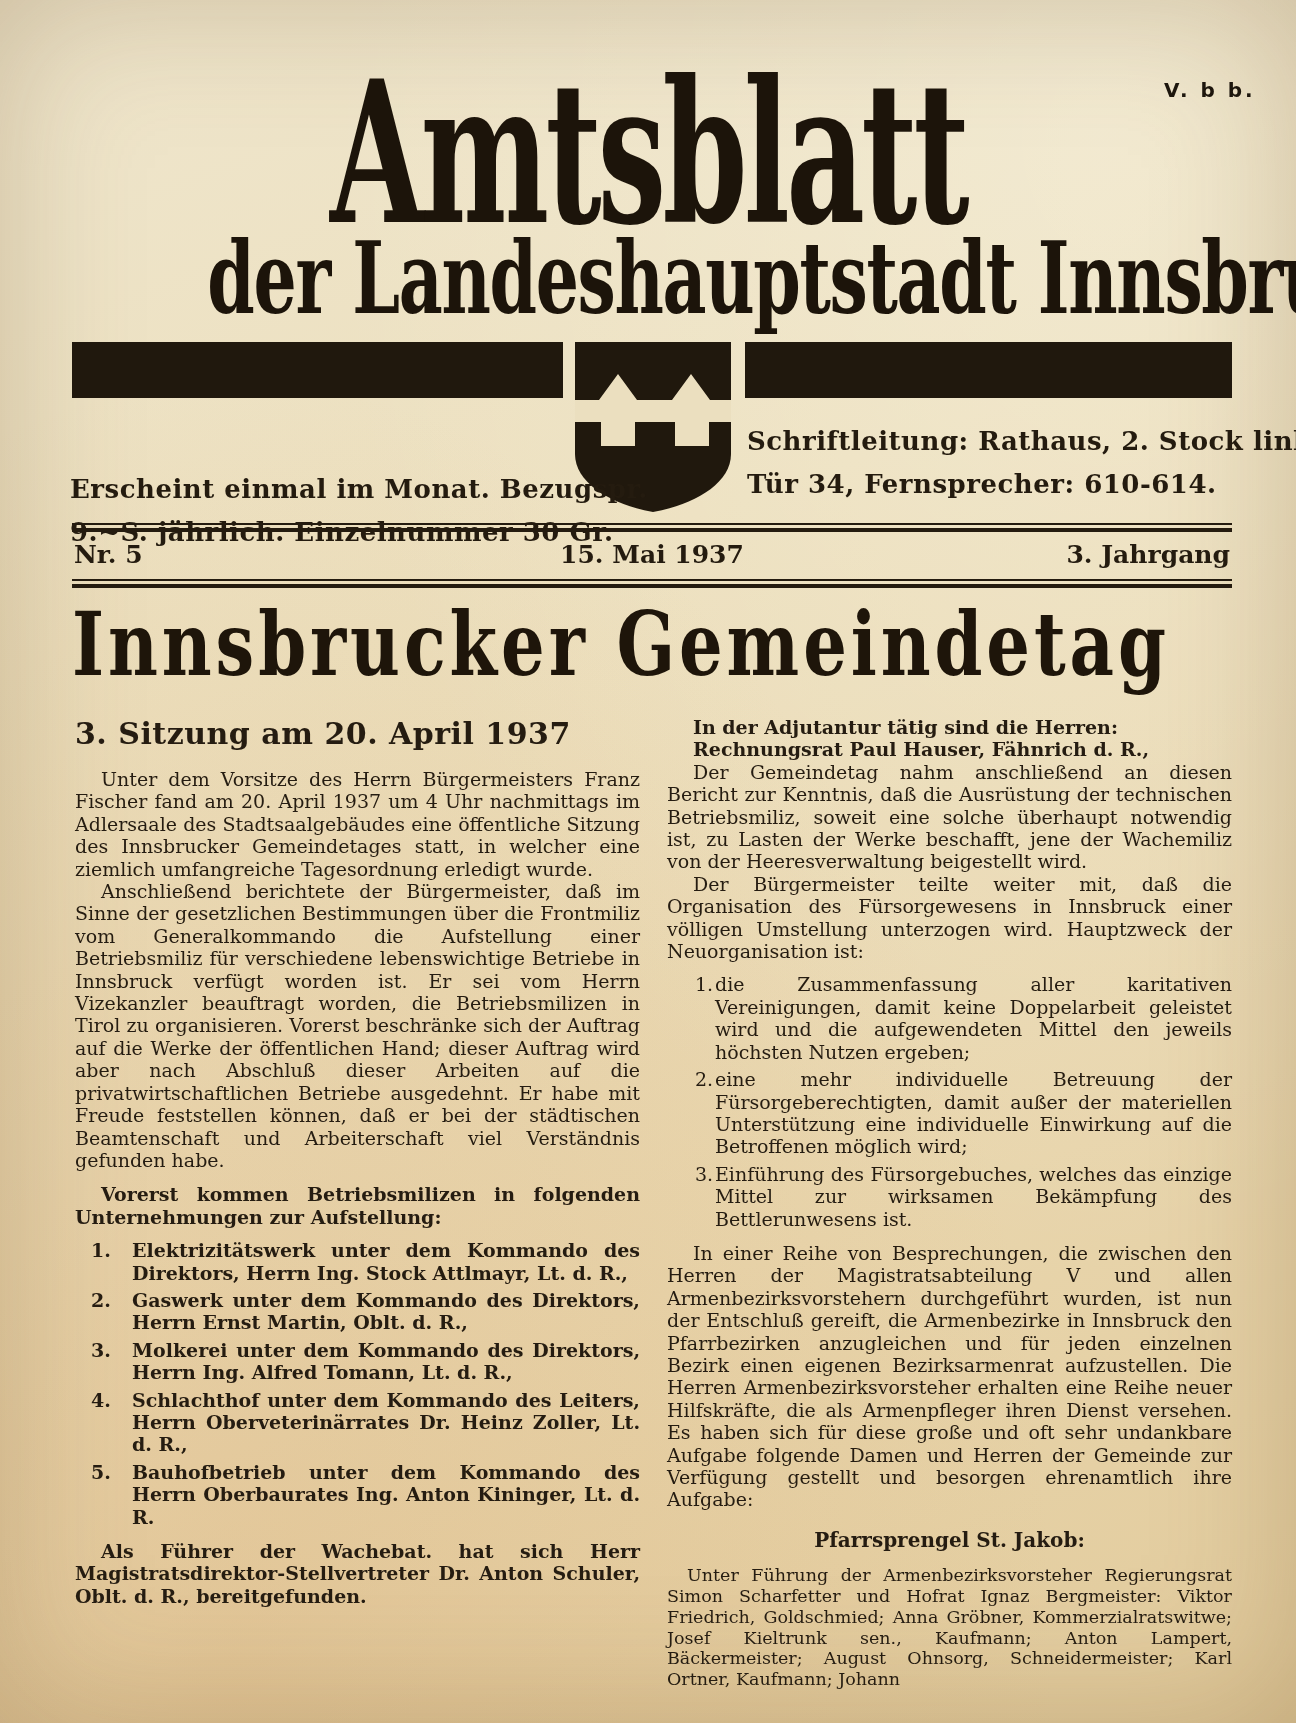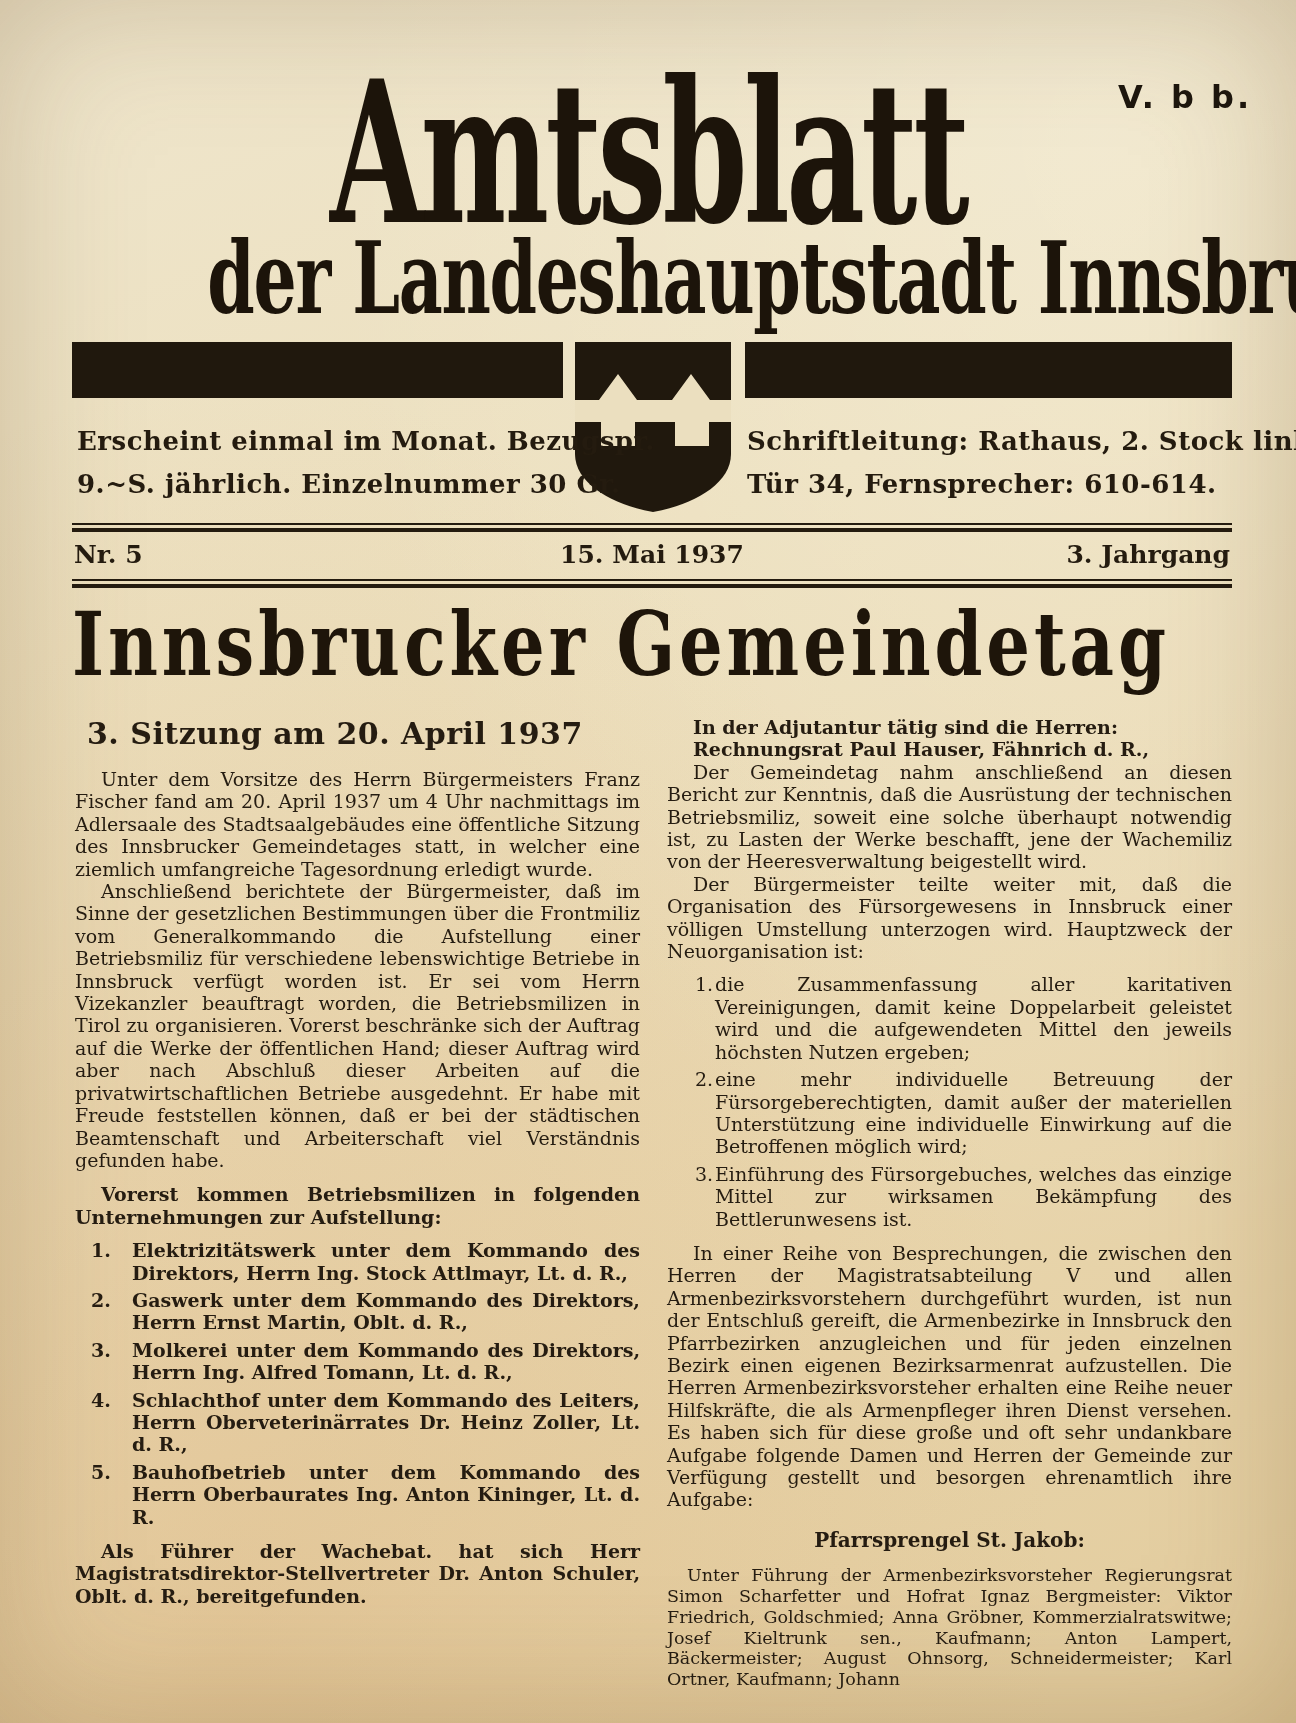--- a/index.html
+++ b/index.html
@@ -7,58 +7,58 @@
     position:relative;width:1296px;height:1723px;overflow:hidden;
     font-family:"DejaVu Serif","Liberation Serif",serif;
     color:#251c11;
     background:
       radial-gradient(ellipse at 18% 96%, rgba(208,148,86,0.20), transparent 55%),
       radial-gradient(ellipse at 85% 8%, rgba(255,255,246,0.28), transparent 50%),
       linear-gradient(160deg,#efe6cd 0%,#ecdfbd 35%,#e8d5ac 70%,#e2cb9c 100%);
     box-shadow:inset 0 0 140px rgba(110,80,35,.28);
   }
   .corner-mark{
-    position:absolute;left:1118px;top:78px;
+    position:absolute;left:1164px;top:78px;
     font-family:"DejaVu Sans","Liberation Sans",sans-serif;
-    font-weight:bold;font-size:32px;letter-spacing:3px;color:#1d160d;
+    font-weight:bold;font-size:20px;letter-spacing:3px;color:#1d160d;
   }
   .title1{
     position:absolute;top:55px;left:0;width:100%;text-align:center;
     font-weight:bold;font-size:196px;line-height:1;letter-spacing:-6px;
     transform:scaleX(.62);transform-origin:50% 0;white-space:nowrap;color:#1c140a;
   }
   .title2{
     position:absolute;top:228px;left:0;width:100%;text-align:center;
     font-weight:bold;font-size:100px;line-height:1;letter-spacing:-2px;
     transform:scaleX(.68);transform-origin:50% 0;white-space:nowrap;color:#1c140a;
   }
   .bar{position:absolute;top:342px;height:56px;background:#20180d;}
   .bar-left{left:72px;width:491px;}
   .bar-right{left:745px;width:487px;}
   .emblem{position:absolute;left:573px;top:342px;width:160px;height:172px;}
   .info{position:absolute;top:420px;font-weight:bold;font-size:26px;line-height:43px;letter-spacing:.5px;white-space:nowrap;color:#241b0f;}
-  .info-left{left:77px;}
+  .info-left{left:70px;margin-top:48px;}
   .info-right{left:747px;}
   .dateline{position:absolute;left:72px;top:523px;width:1160px;color:#241b0f;}
   .rule2{height:2px;background:#241b0f;}
   .rulegap{height:3px;}
   .rule4{height:4px;background:#241b0f;}
   .dateline-row{display:flex;align-items:center;font-weight:bold;font-size:25px;padding:8px 2px 10px 2px;}
   .dateline-row span{flex:1;}
   .dl-center{text-align:center;}
   .dl-right{text-align:right;}
   .headline{
     position:absolute;left:72px;top:596px;
     font-weight:bold;font-size:88px;line-height:1.1;letter-spacing:5px;
     transform:scaleX(.78);transform-origin:0 0;white-space:nowrap;color:#1e150a;
   }
   .columns{position:absolute;left:75px;top:716px;width:1157px;display:flex;gap:27px;}
   .col{width:565px;font-size:19px;line-height:22.4px;text-align:justify;}
   .col p{margin:0;text-indent:26px;}
-  .section-heading{font-weight:bold;font-size:30px;line-height:1.2;letter-spacing:.5px;margin:0 0 16px 12px;text-indent:0;}
+  .section-heading{font-weight:bold;font-size:30px;line-height:1.2;letter-spacing:.5px;margin:0 0 16px 0;text-indent:0;}
   .bold{font-weight:bold;}
   .tight-indent{text-indent:10px;}
   .mt{margin-top:12px !important;}
   .num-list{list-style:none;margin:11px 0 0 0;padding:0;}
   .num-list li{position:relative;margin:0 0 5px 0;text-align:justify;}
   .list-left li{padding-left:57px;}
   .list-left .num{position:absolute;left:16px;}
   .list-right li{padding-left:48px;}
   .list-right .num{position:absolute;left:28px;}
   .adj{font-weight:bold;margin:0;text-indent:18px;text-align:justify;}

